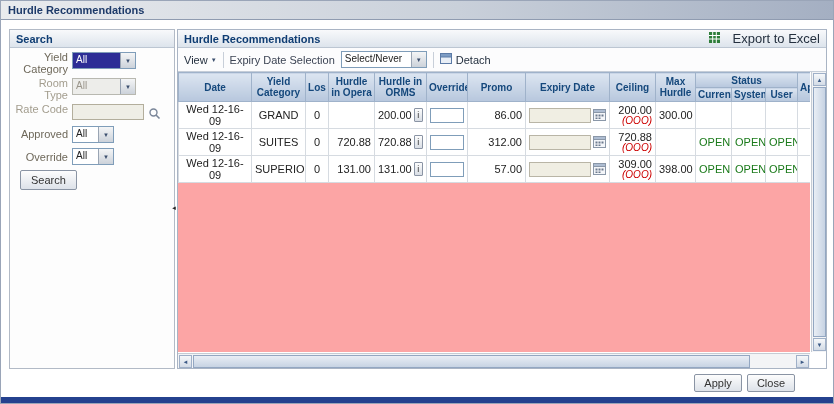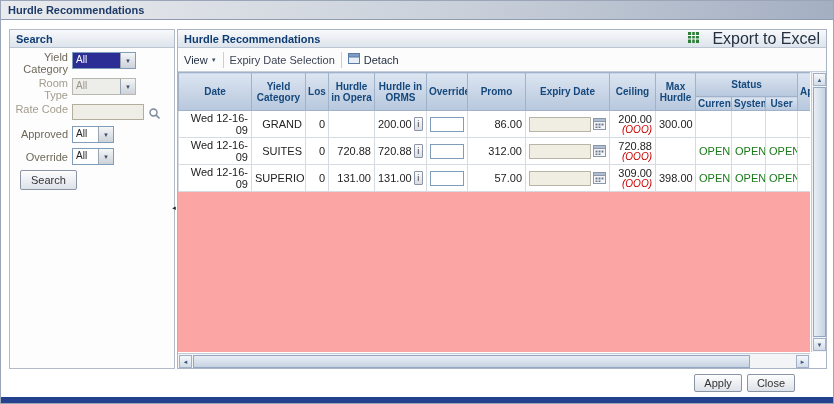--- a/index.html
+++ b/index.html
@@ -29,39 +29,39 @@
   .select .btn { width:15px; border-left:1px solid #9aa5b4; background:linear-gradient(#f4f5f6,#ccd2da);
     font-size:6px; color:#3c4f6e; display:flex; align-items:center; justify-content:center; }
   .text-input { position:absolute; height:16px; border:1px solid #b3ae9c; background:#efeee6; font-size:11px; padding:0 2px; }
   .icon-abs { position:absolute; }
   .push-btn { font-size:11px; color:#333; border:1px solid #8a94a4; border-radius:2px;
     background:linear-gradient(#fdfdfd,#dde2e9); padding:2px 10px; }
   .search-btn { position:absolute; left:10px; top:140px; height:20px; }
 
   
   .main-hdr { justify-content:space-between; }
-  .export { display:flex; align-items:center; gap:12px; font-weight:normal; color:#24303f; font-size:16px; }
+  .export { display:flex; align-items:center; gap:12px; font-weight:normal; color:#24303f; font-size:13px; }
   .toolbar { position:absolute; left:0; top:18px; right:0; height:24px; background:#fcfcfd;
     border-bottom:1px solid #c5cdd8; display:flex; align-items:center; gap:6px; padding:1px 6px; }
   .view-menu { display:flex; align-items:center; gap:3px; font-size:11px; color:#24303f; }
   .view-menu .arrow { font-size:6px; color:#3c4f6e; }
   .tb-sep { width:1px; height:16px; background:#c8cfd9; }
   .tb-label { font-size:11px; color:#3c4454; }
   .tb-select { position:static; width:86px; }
   .tb-btn { height:19px; }
   .detach { display:flex; align-items:center; gap:4px; font-size:11px; color:#24303f; }
 
   
   .table-zone { position:absolute; left:0; top:42px; right:16px; bottom:16px; overflow:hidden; background:#fca5a5; }
   table.grid { border-collapse:collapse; table-layout:fixed; width:633px; }
   .grid th { background:linear-gradient(#dce5f1,#b7c7dd); color:#15487c; font-weight:bold;
     border:1px solid #9fb2ca; font-size:10px; padding:1px 2px; text-align:center; vertical-align:middle; overflow:hidden; }
   .grid td { border:1px solid #d6dbe1; padding:1px 3px; color:#222; height:25px; background:#fff;
     font-size:11px; overflow:hidden; vertical-align:middle; }
-  td.a-left { text-align:right; }
+  td.a-left { text-align:center; }
   td.a-center { text-align:center; }
   td.a-right { text-align:right; }
   .orms-wrap { display:flex; align-items:center; justify-content:flex-end; gap:2px; }
   .i-btn { width:11px; height:14px; font-size:9px; line-height:11px; color:#333; border:1px solid #8a94a4;
     background:linear-gradient(#fdfdfd,#d8dde4); border-radius:1px; padding:0; }
   .ovr-input { width:34px; height:15px; border:1px solid #7f9db9; background:#fff; font-size:10px; }
   .exp-wrap { display:flex; align-items:center; gap:2px; }
   .exp-input { width:62px; height:15px; border:1px solid #b9b5a6; background:#f0eee3; font-size:10px; }
   .ooo { color:#cc0000; font-style:italic; font-size:10px; text-align:right; line-height:10px; }
   .ceil-num { text-align:right; line-height:12px; }
@@ -157,20 +157,24 @@
       </span>
     </div>
 
     <div class="toolbar">
       <span class="view-menu">
         <span>View</span>
         <span class="arrow">▼</span>
       </span>
       <span class="tb-sep"></span>
       <span class="tb-label">Expiry Date Selection</span>
+      <span class="select tb-select">
+        <span class="val">Select/Never</span>
+        <span class="btn">▼</span>
+      </span>
       <span class="tb-sep"></span>
       <span class="detach">
         <span>
           <svg width="12" height="11">
               <rect x="0.5" y="0.5" width="11" height="10" fill="#e8eef6" stroke="#5b7aa6"></rect>
               <rect x="0.5" y="0.5" width="11" height="3.5" fill="#7d9cc4" stroke="#5b7aa6"></rect>
             </svg>
         </span>
         <span>Detach</span>
       </span>
@@ -199,21 +203,21 @@
             <th rowspan="2">Date</th>
             <th rowspan="2">Yield Category</th>
             <th rowspan="2">Los</th>
             <th rowspan="2">Hurdle in Opera</th>
             <th rowspan="2">Hurdle in ORMS</th>
             <th rowspan="2">Override</th>
             <th rowspan="2">Promo</th>
             <th rowspan="2">Expiry Date</th>
             <th rowspan="2">Ceiling</th>
             <th rowspan="2">Max Hurdle</th>
-            <th colspan="3" style="height:24px;">Status</th>
+            <th colspan="3" style="height:15px;">Status</th>
             <th rowspan="2">Ap</th>
           </tr>
           <tr>
             <th>Current</th>
             <th>System</th>
             <th>User</th>
           </tr>
         </thead>
         <tbody>
 

